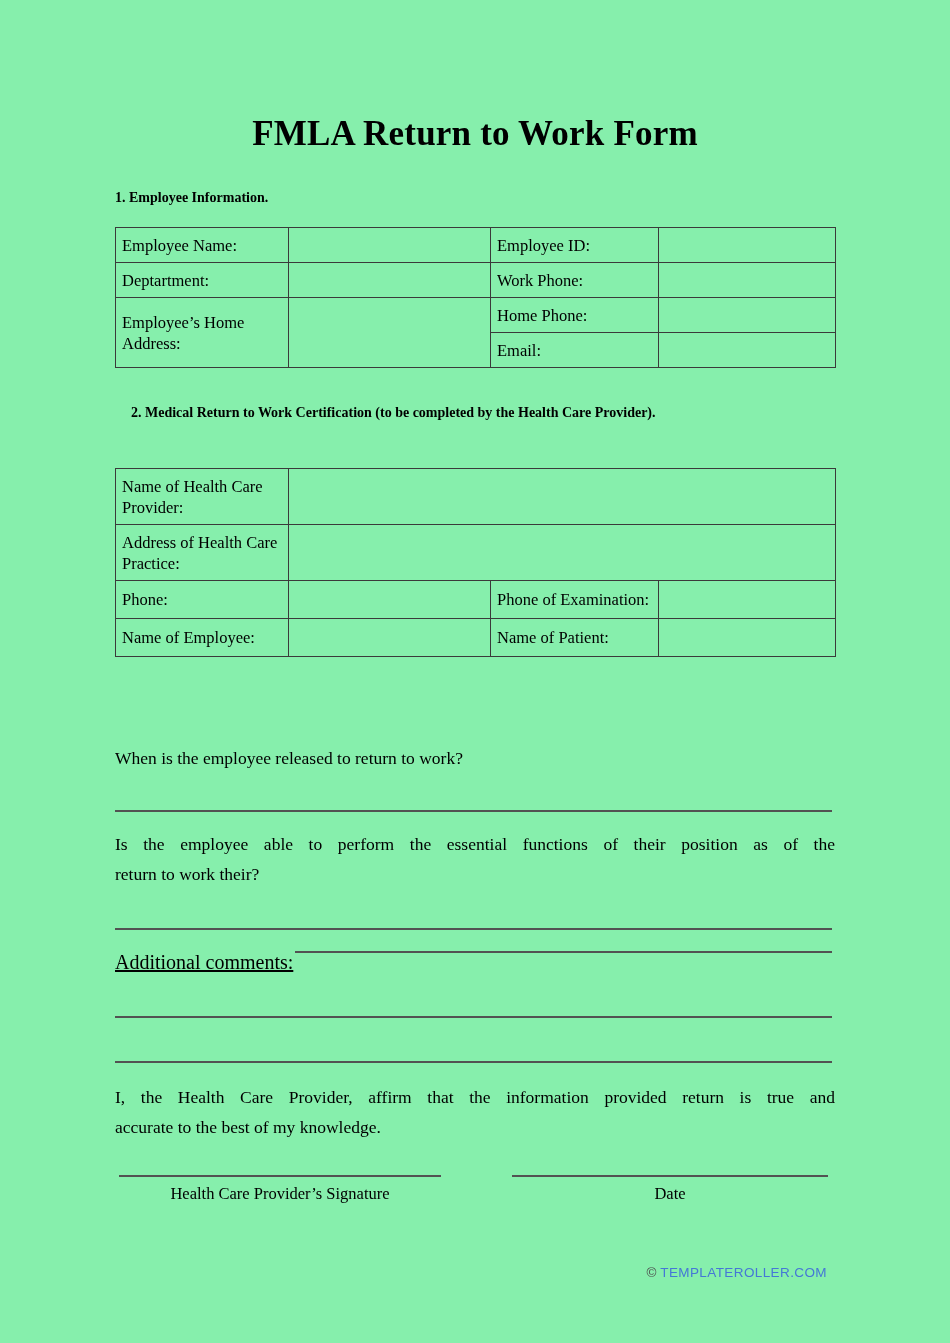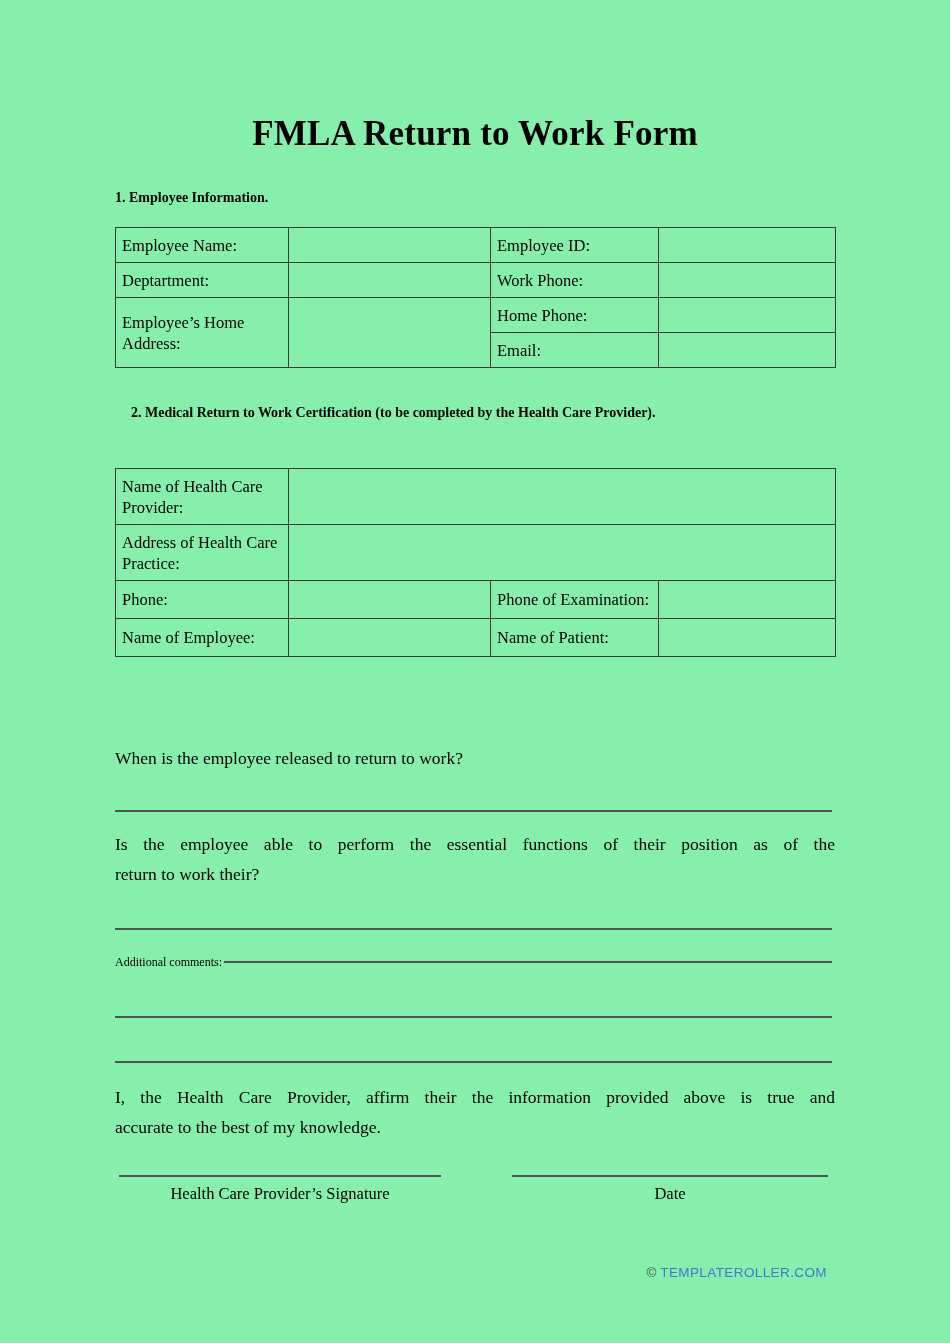--- a/index.html
+++ b/index.html
@@ -69,23 +69,24 @@
     height: 0;
   }
   .wl-a { top: 810px; }
   .wl-b { top: 928px; }
   .wl-c { top: 1016px; }
   .wl-d { top: 1061px; }
 
   .comments-row {
     top: 951px; left: 115px; width: 717px;
     display: flex;
-    align-items: center;
-    font-size: 12px;
+    align-items: flex-start;
+    font-size: 20px;
     line-height: 22px;
+    text-decoration: underline;
   }
   .comments-row .lbl-text { white-space: nowrap; }
   .comments-row .fill-line {
     flex: 1;
     border-bottom: 2px solid #525252;
     margin-left: 2px;
   }
 
   .sig-row {
     top: 1150px; left: 115px; width: 720px;
@@ -199,21 +200,21 @@
 
   <div class="abs comments-row">
     <span class="lbl-text">Additional comments:</span>
     <span class="fill-line"></span>
   </div>
 
   <div class="abs wline wl-c"></div>
   <div class="abs wline wl-d"></div>
 
   <div class="abs para affirm">
-    <div class="jline">I, the Health Care Provider, affirm their the information provided above is true and</div>
+    <div class="jline">I, the Health Care Provider, affirm that the information provided return is true and</div>
     <div>accurate to the best of my knowledge.</div>
   </div>
 
   <div class="abs sig-row">
     <div class="sig-col-signature">
       <div class="sig-line"></div>
       <div class="sig-label">Health Care Provider’s Signature</div>
     </div>
     <div class="sig-col-date">
       <div class="sig-line"></div>

